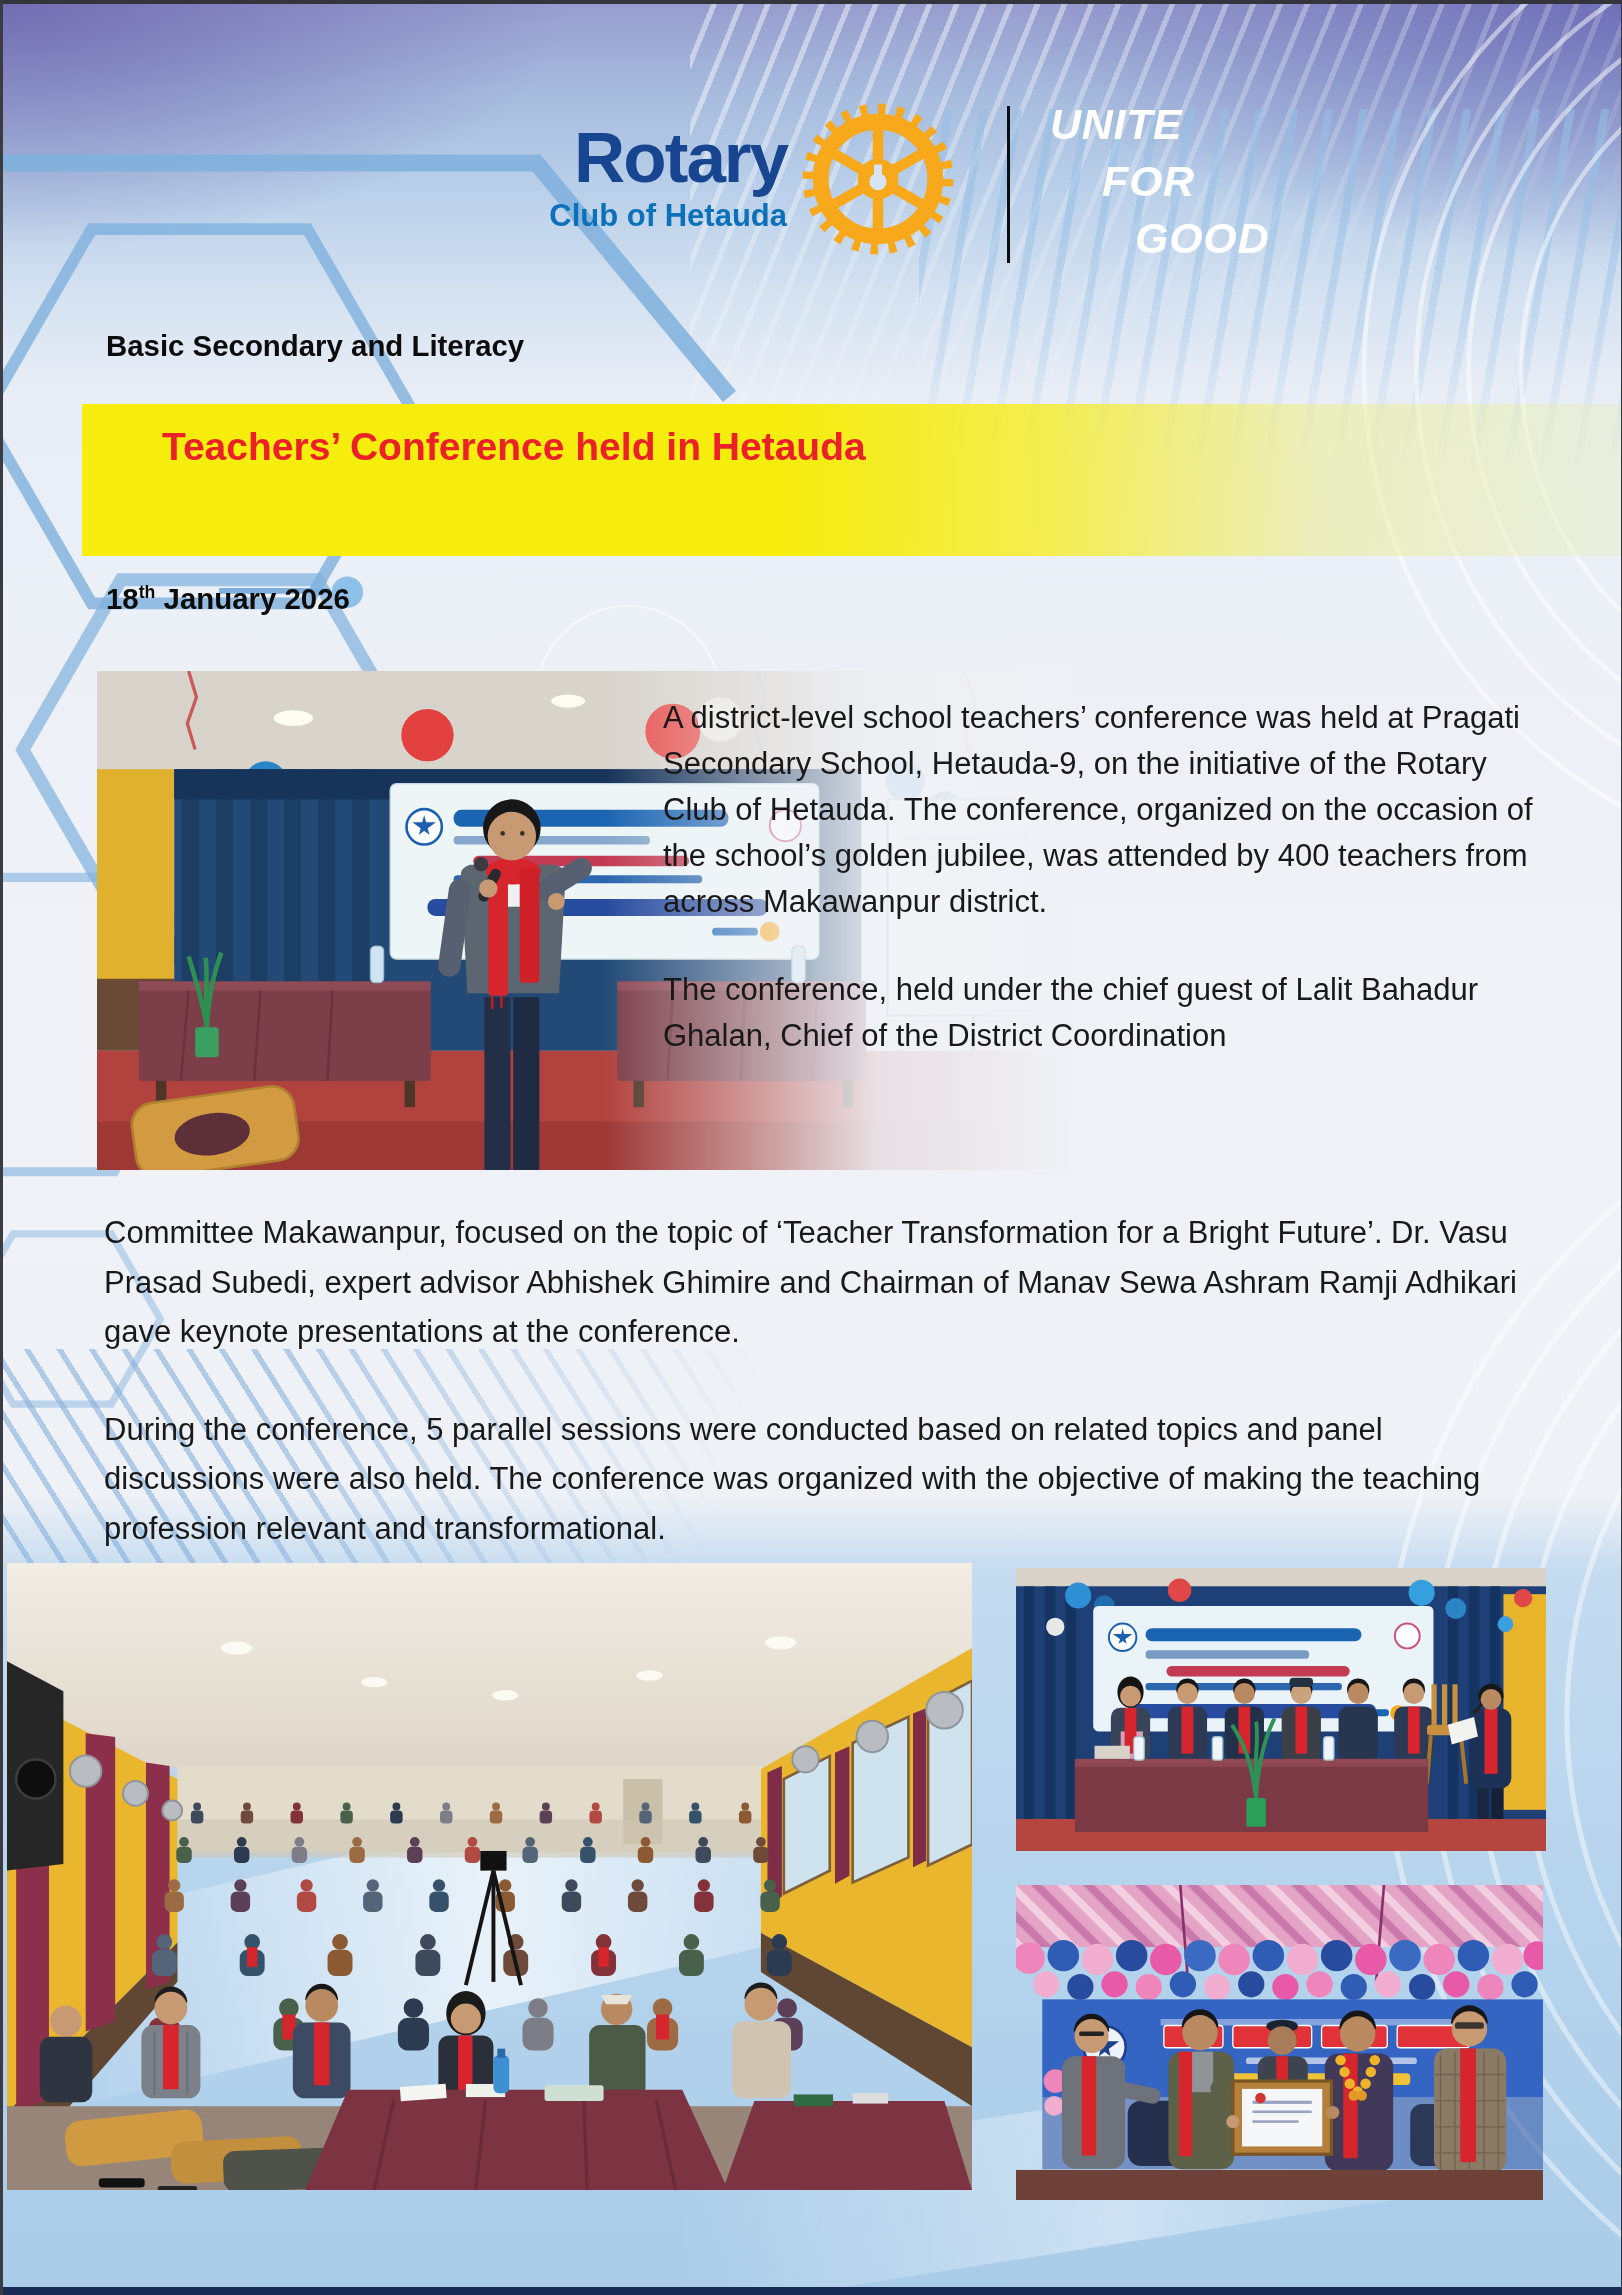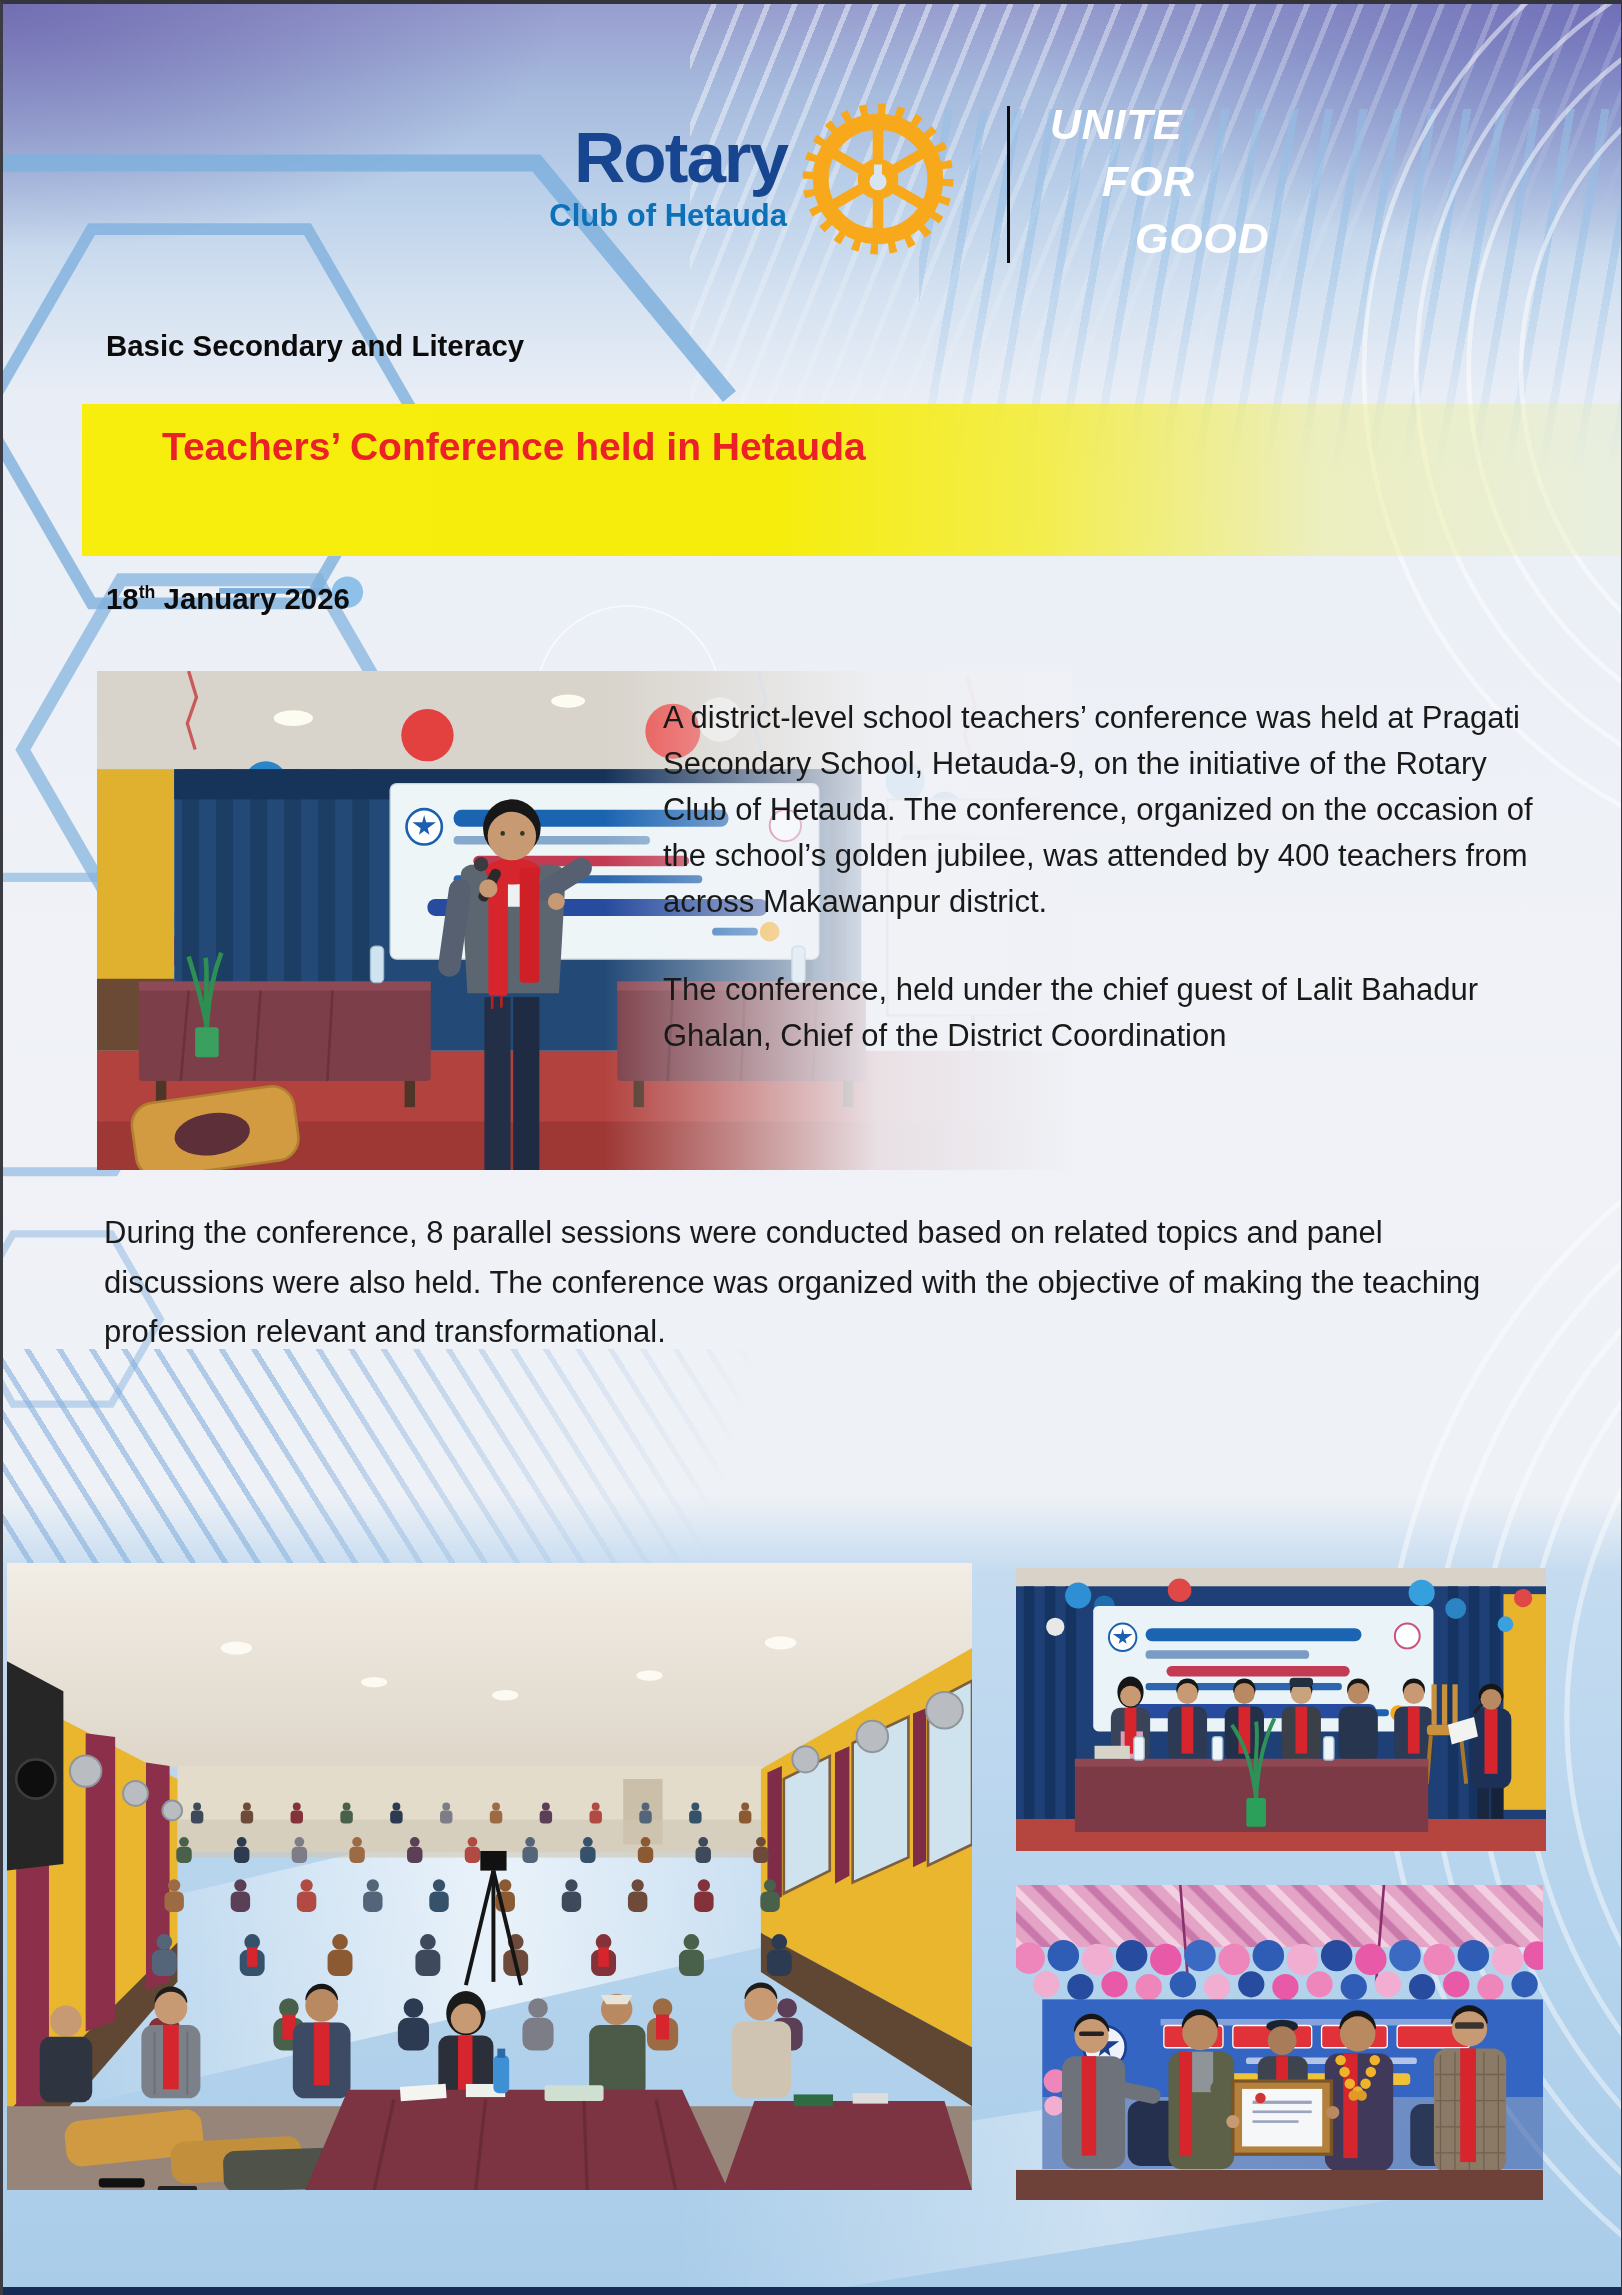--- a/index.html
+++ b/index.html
@@ -260,21 +260,22 @@
       <rect x="0" y="0" width="1490" height="762" fill="url(#fadeR)"></rect>
     </svg>
   </figure>
 
   <div class="abs lead">
     <p>A district-level school teachers’ conference was held at Pragati Secondary School, Hetauda-9, on the initiative of the Rotary Club of Hetauda. The conference, organized on the occasion of the school’s golden jubilee, was attended by 400 teachers from across Makawanpur district.</p>
     <p>The conference, held under the chief guest of Lalit Bahadur Ghalan, Chief of the District Coordination</p>
   </div>
 
   <div class="abs bodytext">
-    <p>During the conference, 8 parallel sessions were conducted based on related topics and panel discussions were also held. The conference was organized with the objective of making the teaching profession relevant and transformational.</p>
+    <p>Committee Makawanpur, focused on the topic of ‘Teacher Transformation for a Bright Future’. Dr. Vasu Prasad Subedi, expert advisor Abhishek Ghimire and Chairman of Manav Sewa Ashram Ramji Adhikari gave keynote presentations at the conference.</p>
+    <p>During the conference, 5 parallel sessions were conducted based on related topics and panel discussions were also held. The conference was organized with the objective of making the teaching profession relevant and transformational.</p>
   </div>
 
   <figure class="abs ph2">
     <svg viewBox="0 0 1472 958" preserveAspectRatio="none">
       <defs>
         <linearGradient id="ceil2" x1="0" y1="0" x2="0" y2="1">
           <stop offset="0" stop-color="#f2ede5"></stop>
             <stop offset="1" stop-color="#ded6c9"></stop>
         </linearGradient>
         <g id="pers">

